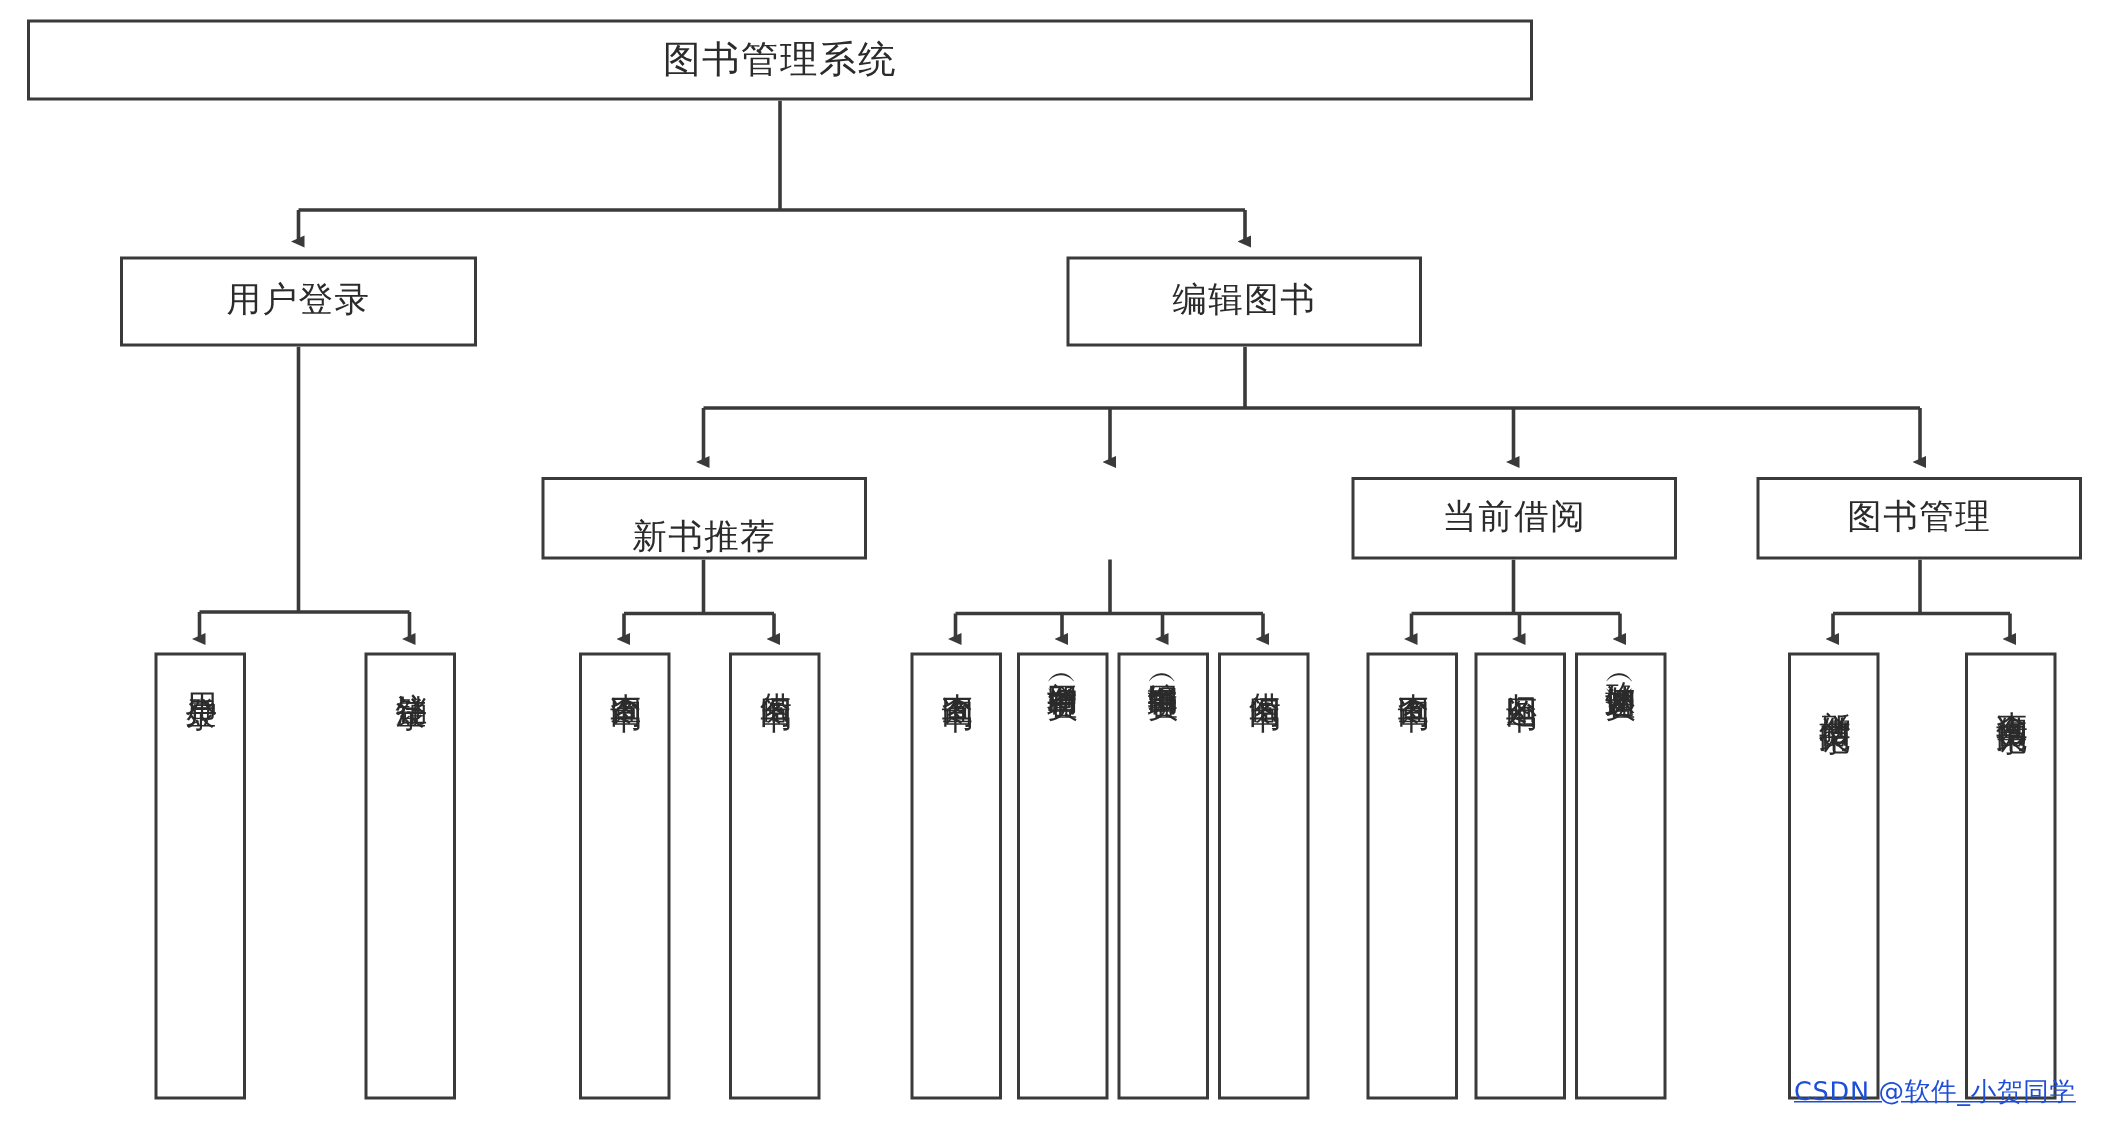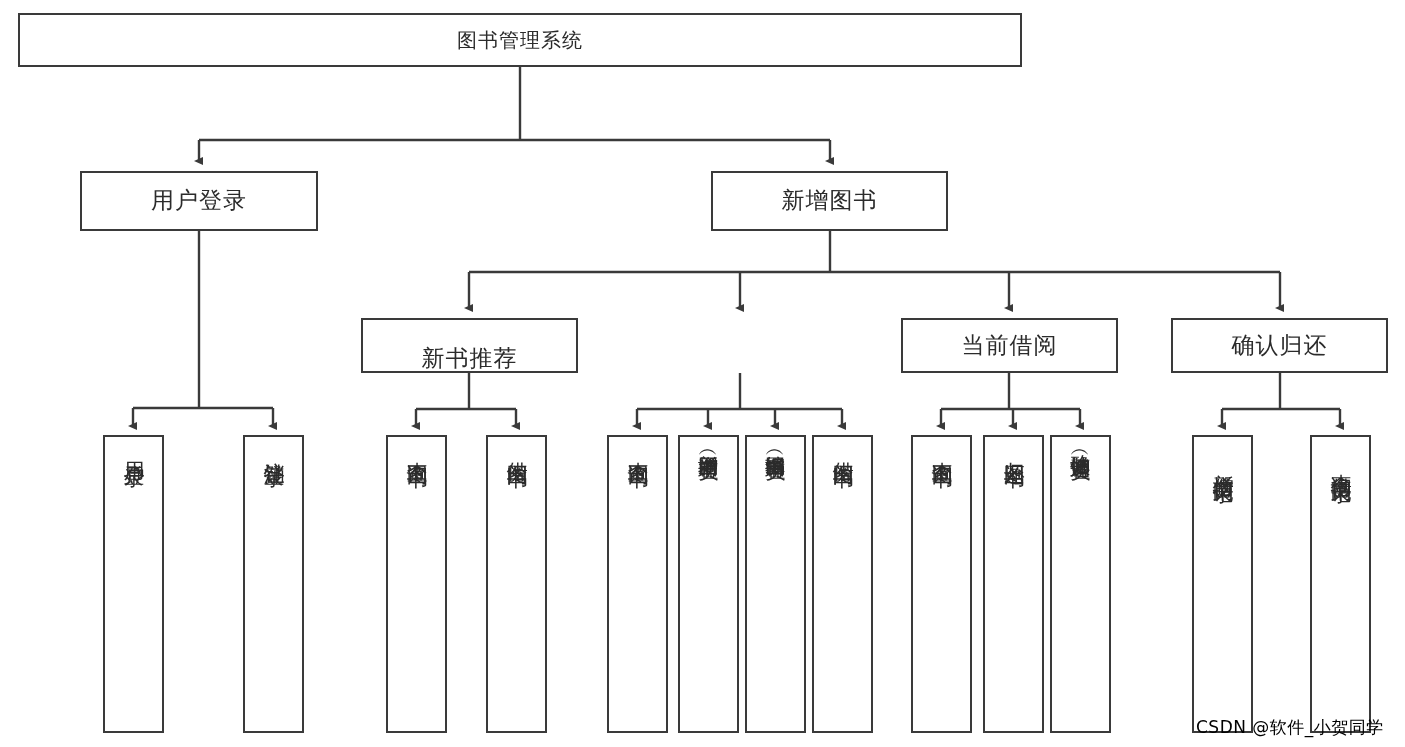--- a/index.html
+++ b/index.html
@@ -34,21 +34,21 @@
     align-items: center;
     justify-content: center;
     color: #2b2b2b;
   }
   .node.horiz {
     font-size: 23px;
     line-height: 1.1;
     letter-spacing: 1px;
   }
   .node.root {
-    font-size: 20px;
+    font-size: 25px;
   }
   .node.leaf {
     align-items: flex-start;
     justify-content: center;
     padding-top: 8px;
   }
   .vtext {
     writing-mode: vertical-rl;
     text-orientation: upright;
     font-size: 21px;
@@ -57,23 +57,24 @@
     white-space: nowrap;
     color: #2b2b2b;
   }
   .vtext.tall {
     font-size: 20px;
     letter-spacing: 1px;
   }
   .watermark {
     position: absolute;
     font-size: 17px;
-    color: #000000;
+    color: #1d4ed8;
     letter-spacing: 0.5px;
     white-space: nowrap;
+    text-decoration: underline;
   }
 </style>
 </head>
 <body>
 
 <div id="canvas">
 
   <svg class="wires" viewBox="0 0 1405 747" xmlns="http://www.w3.org/2000/svg">
     <defs>
       <marker id="arrow" markerWidth="10" markerHeight="10" refX="5" refY="5" orient="auto" markerUnits="userSpaceOnUse">
@@ -126,34 +127,34 @@
 
   <div class="node root horiz" style="left:18px; top:13px; width:1004px; height:54px;">
     <span>图书管理系统</span>
   </div>
 
   <div class="node horiz" style="left:80px; top:171px; width:238px; height:60px;">
     <span>用户登录</span>
   </div>
 
   <div class="node horiz" style="left:711px; top:171px; width:237px; height:60px;">
-    <span>新增图书</span>
+    <span>编辑图书</span>
   </div>
 
   <div class="node horiz" style="left:361px; top:318px; width:217px; height:55px;align-items:flex-end;">
     <span>新书推荐</span>
   </div>
 
 
   <div class="node horiz" style="left:901px; top:318px; width:217px; height:55px;">
     <span>当前借阅</span>
   </div>
 
   <div class="node horiz" style="left:1171px; top:318px; width:217px; height:55px;">
-    <span>确认归还</span>
+    <span>图书管理</span>
   </div>
 
   <div class="node leaf" style="left:103px; top:435px; width:61px; height:298px;">
     <span class="vtext">用户登录</span>
   </div>
 
   <div class="node leaf" style="left:243px; top:435px; width:61px; height:298px;">
     <span class="vtext">注销登录</span>
   </div>
 

